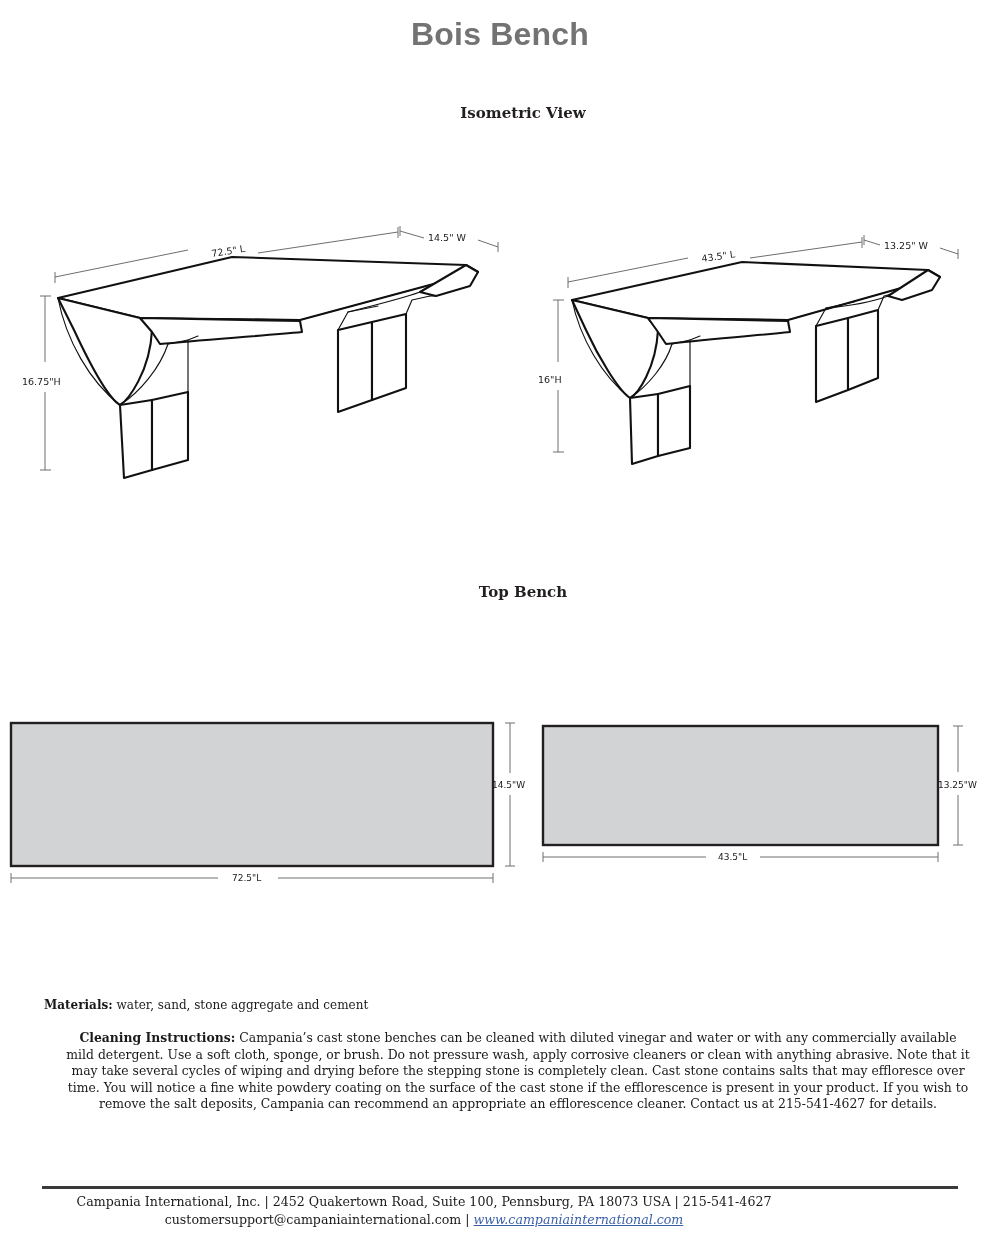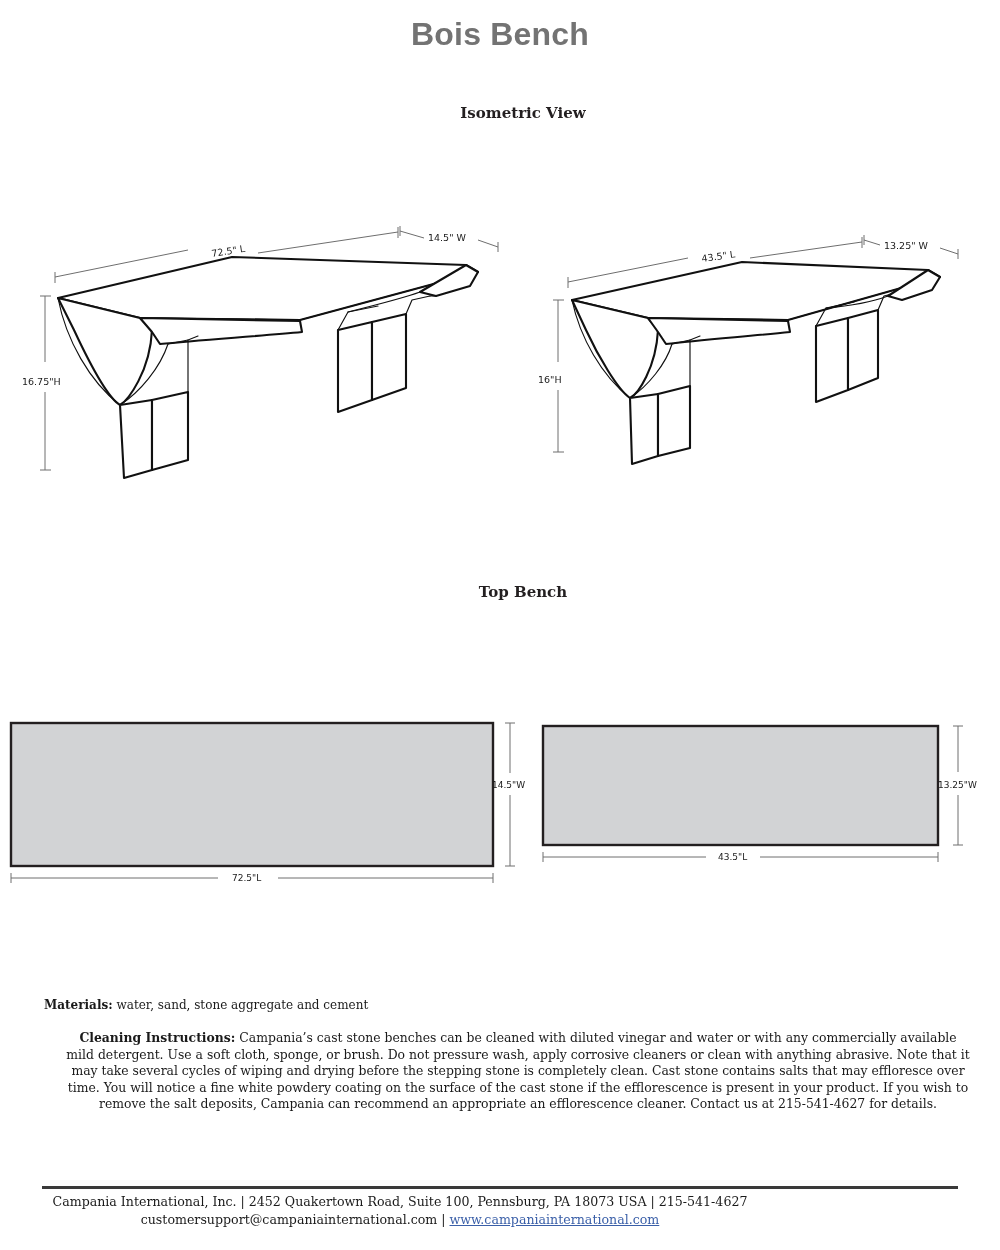--- a/index.html
+++ b/index.html
@@ -132,24 +132,26 @@
   .footer {
     position: absolute;
     left: 0;
     top: 1193px;
     width: 800px;
     text-align: center;
     font-family: "DejaVu Serif", serif;
     font-size: 12.6px;
     line-height: 1.45;
     color: #1a1a1a;
+    padding-left: 24px;
   }
   .footer a, .footer .weblink {
     color: #3a5fa8;
     text-decoration: underline;
+    font-style: italic;
   }
 </style>
 </head>
 <body>
 
 <div class="page">
 
   <div class="doc-title">Bois Bench</div>
 
   <div class="section-head" id="iso-head">Isometric View</div>

